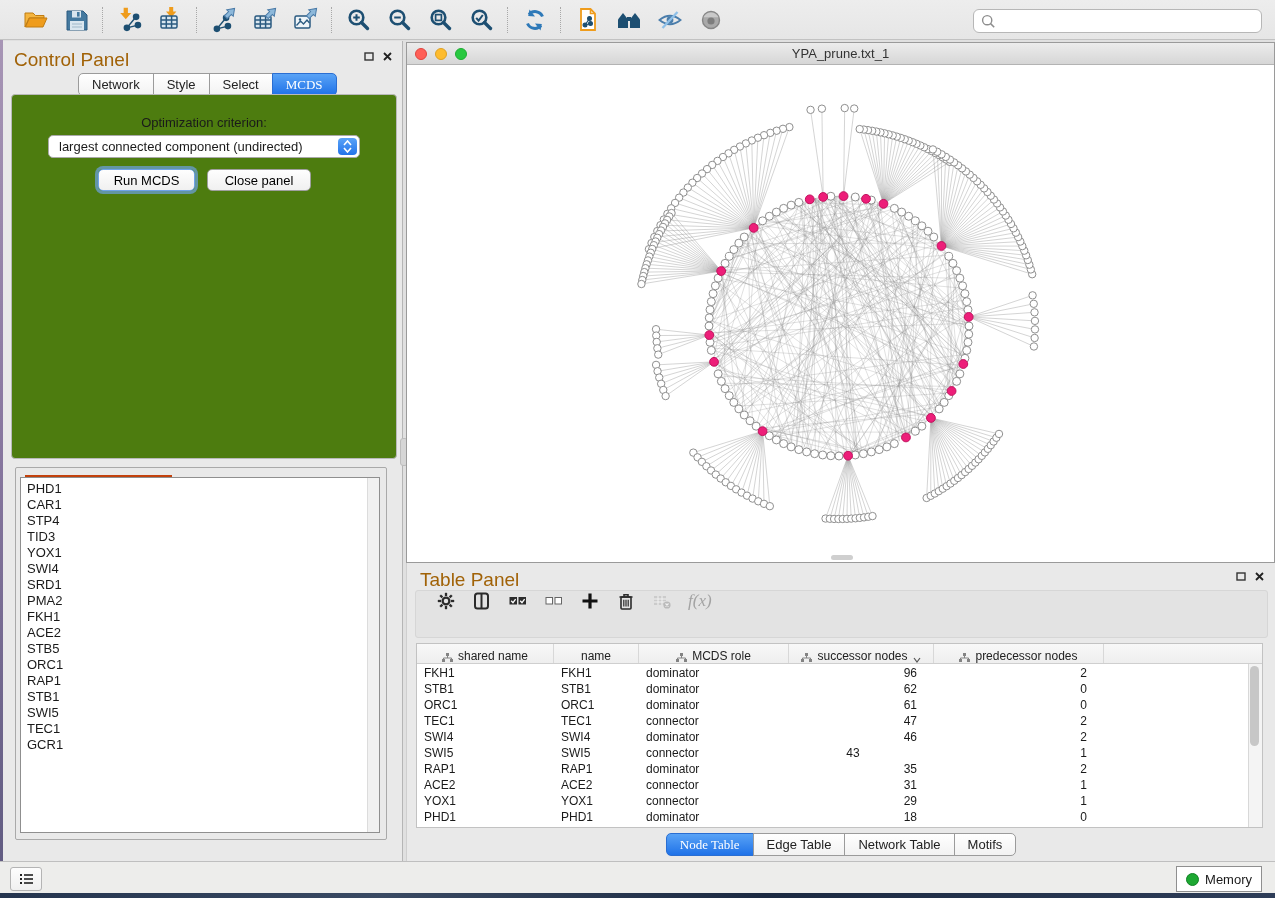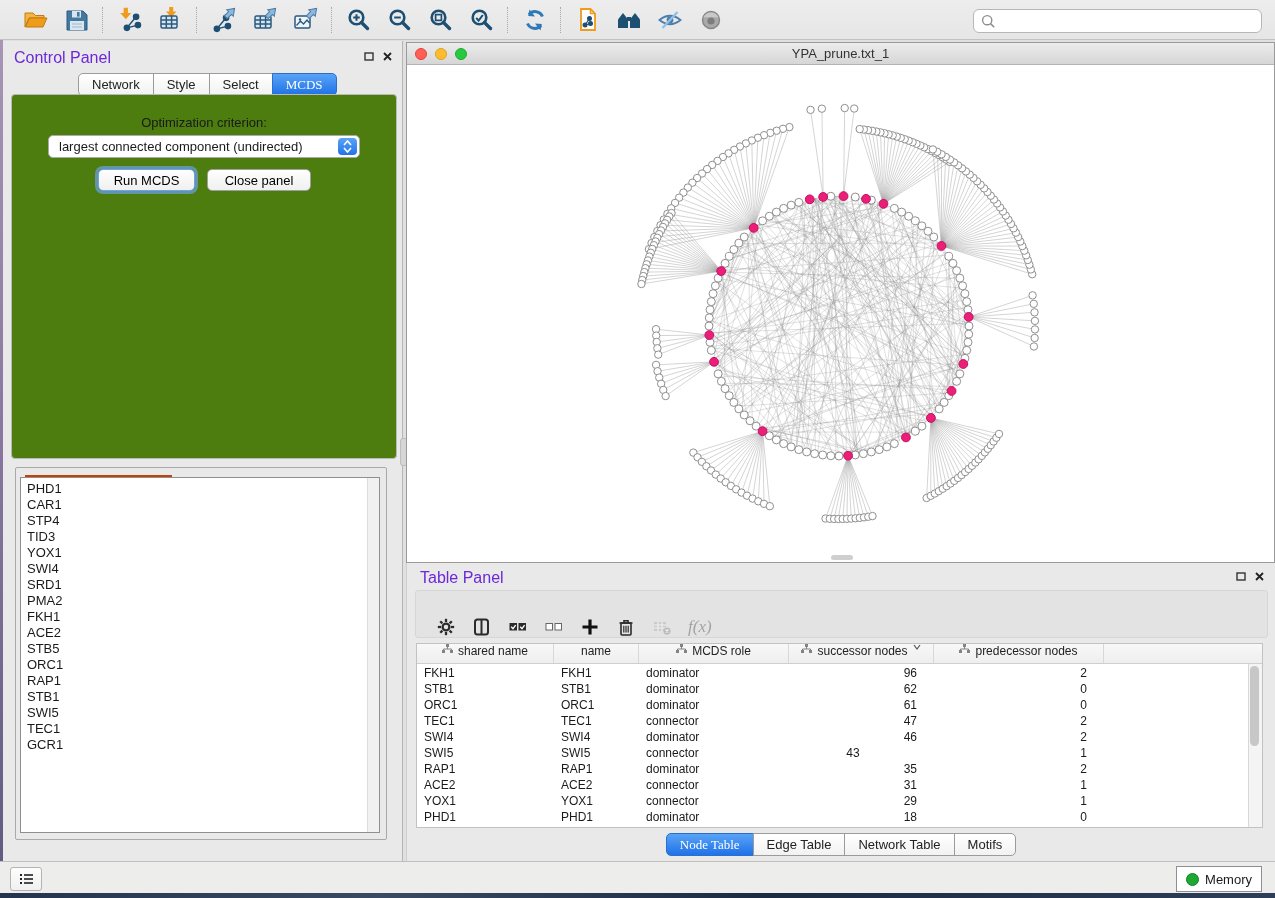--- a/index.html
+++ b/index.html
@@ -17,21 +17,21 @@
            border-bottom:1px solid #c2c2c2;display:flex;align-items:center;padding-left:10px;box-sizing:border-box;}
   .tb-group{display:flex;align-items:center;gap:14px;padding:0 12px;}
   .tb-sep{width:1px;height:26px;border-left:1px dotted #a8a8a8;}
   .tb-icon{width:27px;height:27px;display:inline-flex;align-items:center;justify-content:center;cursor:default;}
   #search-wrap{position:absolute;left:973px;top:9px;width:289px;height:24px;background:#fff;border:1px solid #b7b7b7;
                border-radius:6px;display:flex;align-items:center;padding-left:7px;box-sizing:border-box;}
   #search-wrap input{border:none;outline:none;flex:1;height:18px;font-size:13px;background:transparent;}
 
   
   #control-panel{left:3px;top:41px;width:400px;height:820px;background:#e9e9e9;border-right:1px solid #b5b5b5;box-sizing:border-box;}
-  .panel-title{position:absolute;left:11px;top:8px;font-size:16px;color:#6d28d9;}
+  .panel-title{position:absolute;left:11px;top:8px;font-size:19px;color:#a16207;}
   .win-btns{position:absolute;right:10px;top:8px;display:flex;gap:9px;align-items:center;}
   .tabs-row{position:absolute;display:flex;}
   .tab-pill{height:21px;display:inline-flex;align-items:center;padding:0 13px;background:linear-gradient(#ffffff,#f2f2f2);
             border:1px solid #9b9b9b;margin-left:-1px;font-size:13px;color:#222;cursor:default;}
   .tab-pill:first-child{border-radius:5px 0 0 5px;margin-left:0;}
   .tab-pill:last-child{border-radius:0 5px 5px 0;}
   .tab-pill.sel{background:linear-gradient(#59a3f6,#1f72e8);border-color:#2a6ed2;color:#fff;font-family:Liberation Serif, serif;}
   #cp-content{position:absolute;left:8px;top:53px;width:384px;height:363px;background:#4d7c0f;
               border:1px solid #b9b9b9;border-radius:4px;}
   #opt-label{position:absolute;left:0;width:100%;top:20px;text-align:center;}
@@ -53,27 +53,27 @@
   #net-titlebar{position:absolute;left:0;top:0;width:100%;height:22px;background:linear-gradient(#ececec,#d6d6d6);
                 border-bottom:1px solid #b3b3b3;box-sizing:border-box;}
   .tl{width:12px;height:12px;border-radius:50%;display:inline-block;}
   #net-title{position:absolute;width:100%;text-align:center;top:3px;font-size:13px;color:#333;}
   #net-canvas{position:absolute;left:0;top:22px;width:867px;height:497px;background:#fff;}
   #net-hscroll{position:absolute;left:424px;top:512px;width:22px;height:5px;background:#cfcfcf;border-radius:3px;}
 
   
   #table-panel{left:406px;top:563px;width:869px;height:298px;background:#e9e9e9;box-sizing:border-box;border-left:1px solid #cfcfcf;}
   #tp-toolbar{position:absolute;left:8px;top:27px;width:853px;height:48px;background:#e3e3e3;border:1px solid #d6d6d6;
-              border-radius:3px;display:flex;align-items:flex-end;gap:16px;padding-left:20px;box-sizing:border-box;}
+              border-radius:3px;display:flex;align-items:flex-start;gap:16px;padding-left:20px;box-sizing:border-box;}
   .tp-icon{width:20px;height:20px;display:inline-flex;align-items:center;justify-content:center;}
   #fx-label{font-style:italic;font-family:"Liberation Serif","DejaVu Serif",serif;font-size:17px;color:#a3a3a3;}
   #node-table{position:absolute;left:9px;top:80px;width:847px;height:185px;background:#fff;border:1px solid #c2c2c2;box-sizing:border-box;overflow:hidden;}
   #nt-header{position:absolute;left:0;top:0;width:100%;height:20px;background:linear-gradient(#f8f8f8,#eeeeee);
              border-bottom:1px solid #cfcfcf;display:flex;box-sizing:border-box;}
-  .hcell{display:flex;align-items:flex-start;justify-content:center;gap:5px;font-size:12px;color:#222;
+  .hcell{display:flex;align-items:flex-end;justify-content:center;gap:5px;font-size:12px;color:#222;
          border-right:1px solid #d8d8d8;box-sizing:border-box;height:100%;}
   .trow{display:flex;height:16px;align-items:center;}
   .tcell{font-size:12px;box-sizing:border-box;padding-left:7px;overflow:hidden;white-space:nowrap;}
   .tcell.num{text-align:right;padding-right:17px;padding-left:0;}
   #nt-vscroll{position:absolute;right:0;top:20px;bottom:0;width:13px;background:#f4f4f4;border-left:1px solid #d8d8d8;}
   #nt-thumb{position:absolute;left:1px;top:2px;width:9px;height:80px;background:#c7c7c7;border-radius:5px;}
   #tp-tabs{position:absolute;left:0;top:270px;width:100%;display:flex;justify-content:center;}
 
   
   #status-bar{left:0;top:861px;width:1275px;height:32px;background:#ededeb;border-top:1px solid #bfbfbf;box-sizing:border-box;}

